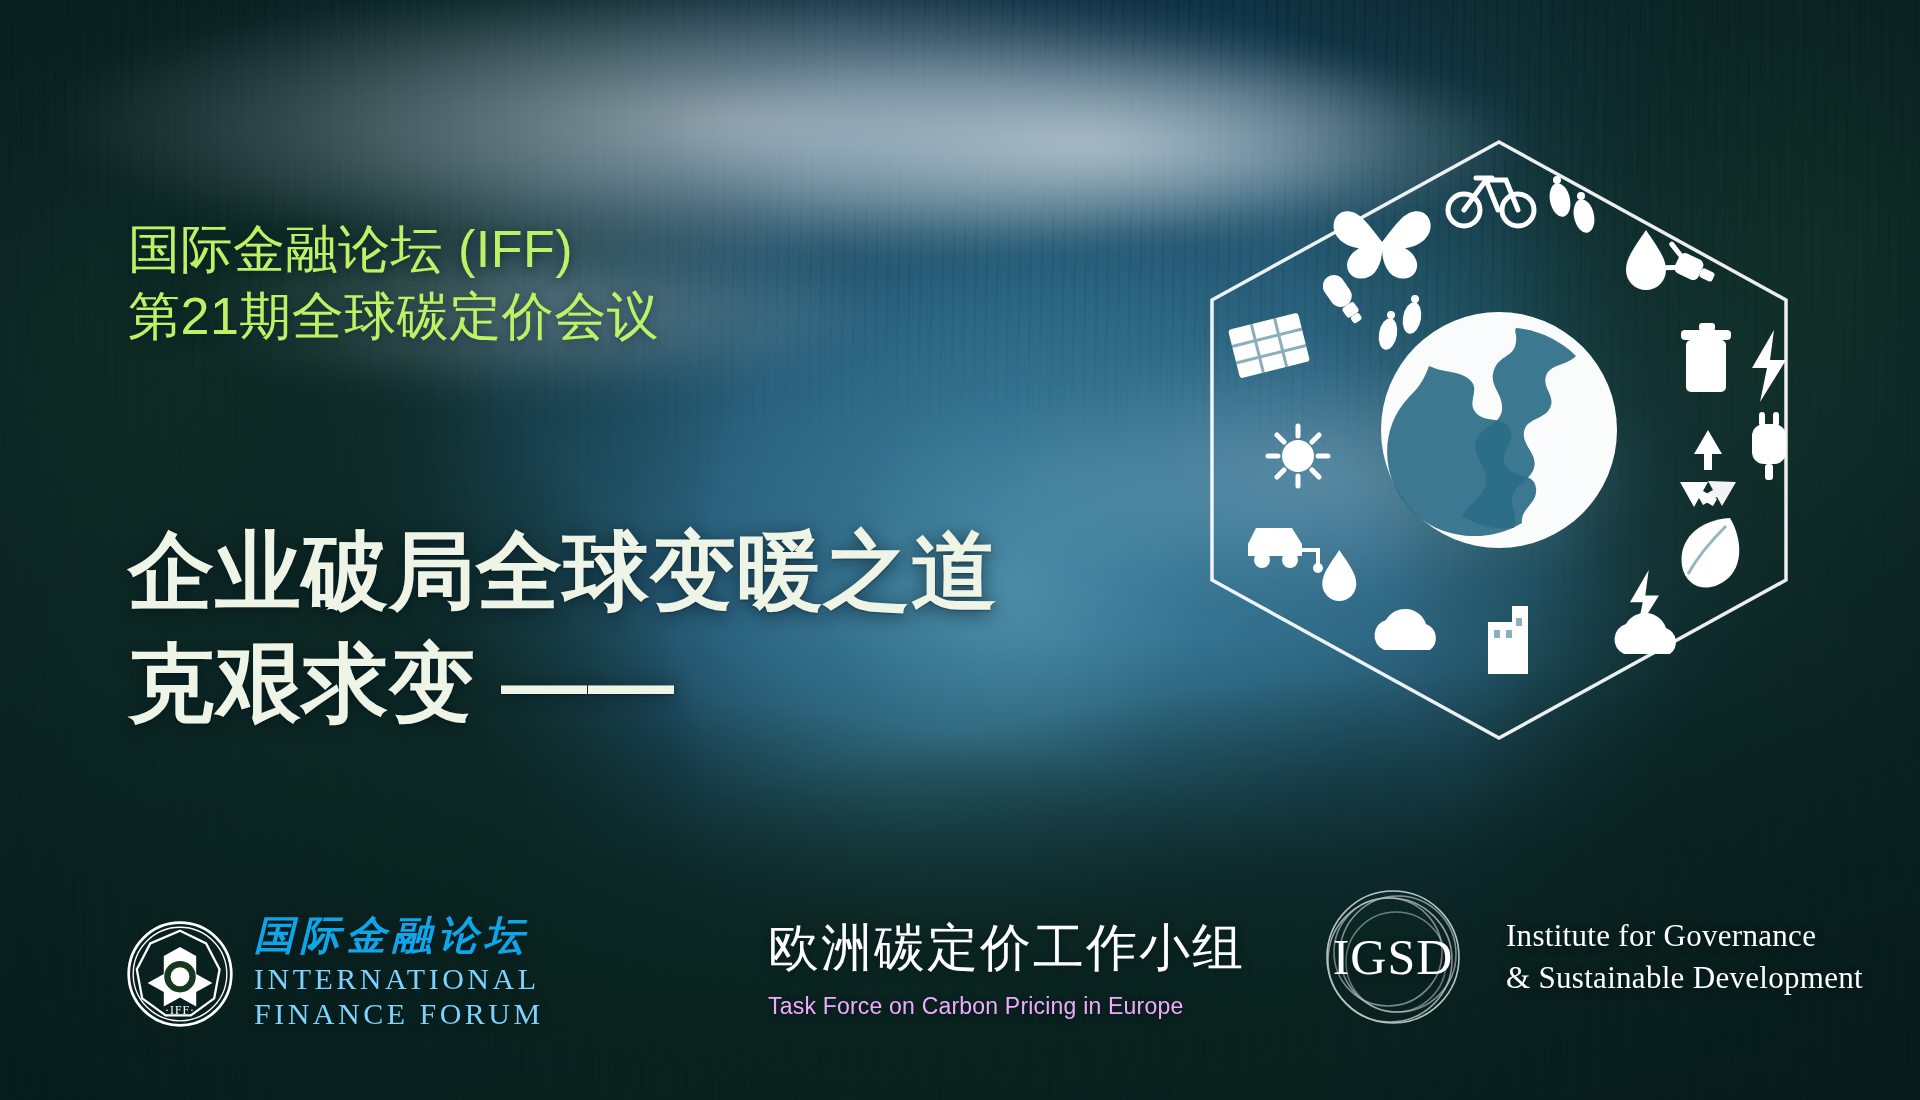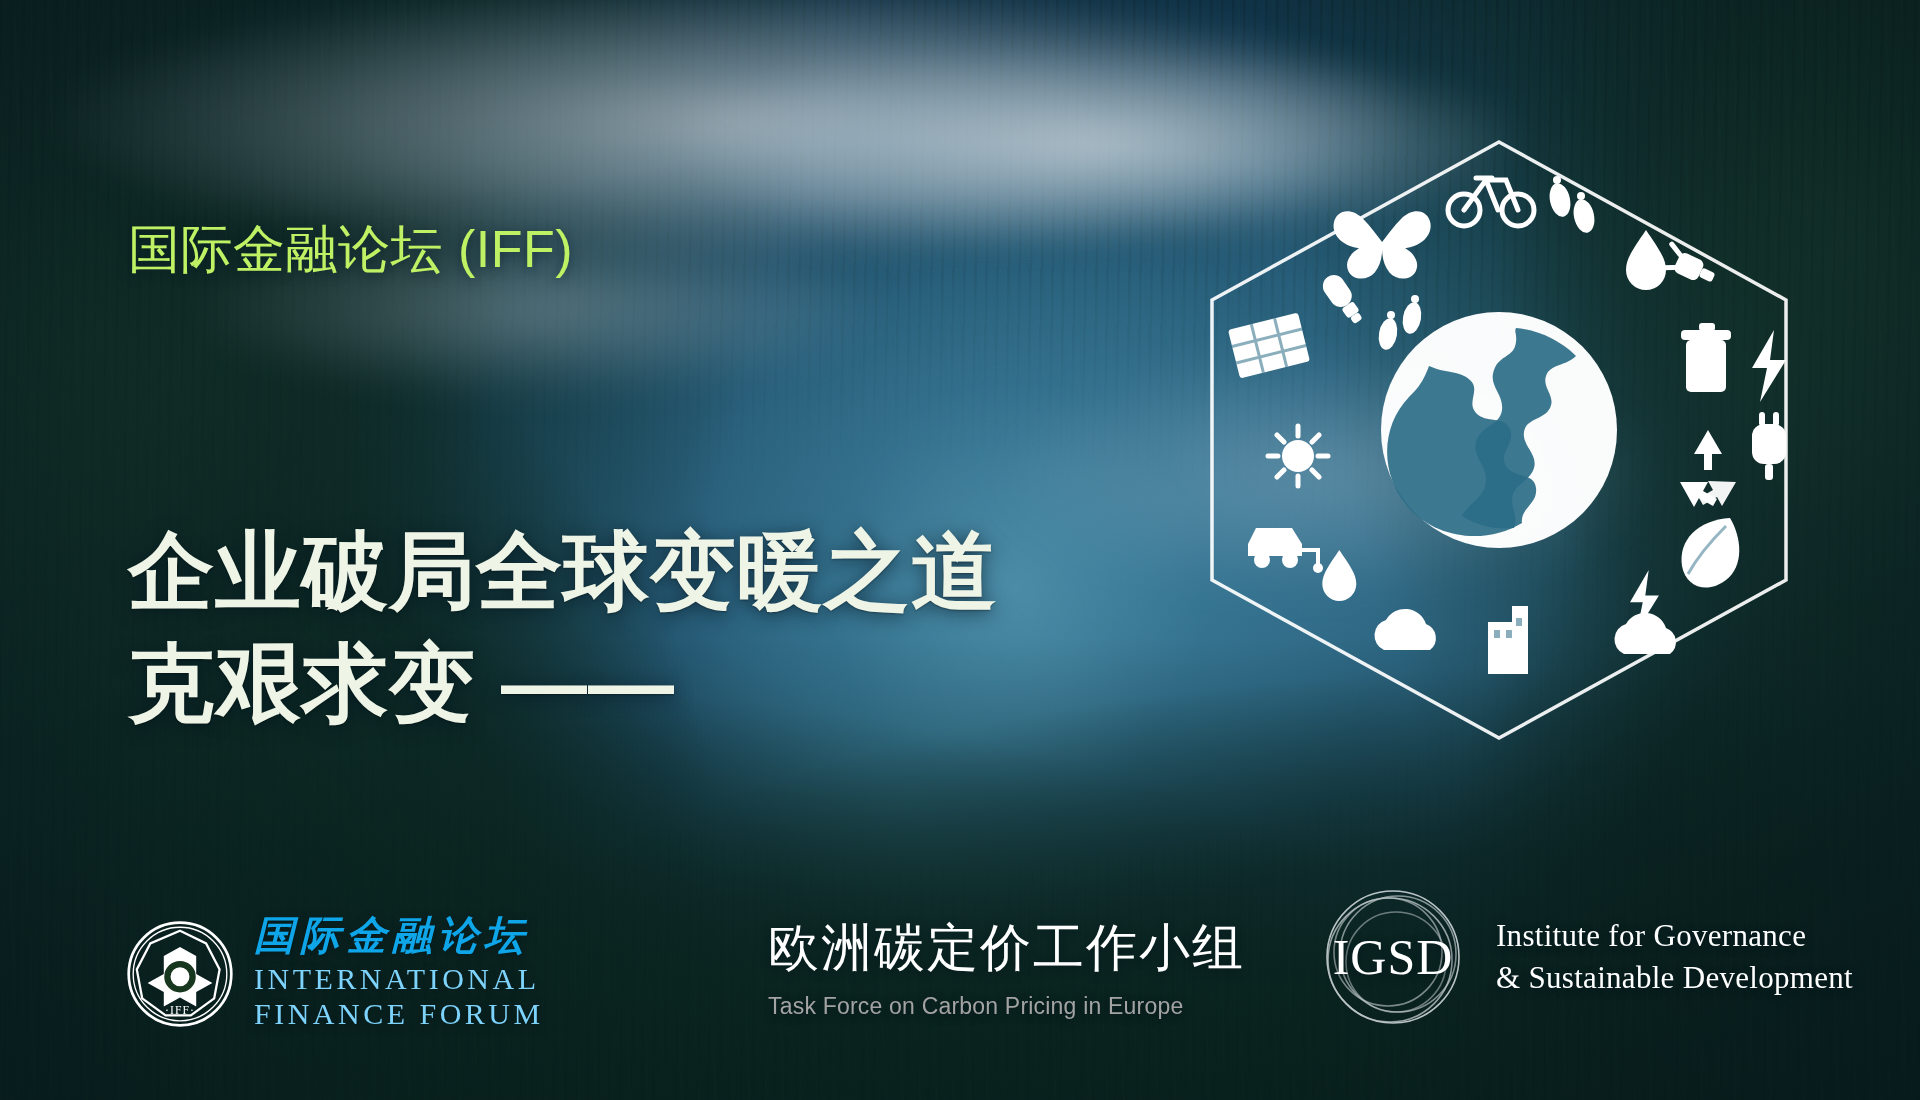--- a/index.html
+++ b/index.html
@@ -152,27 +152,27 @@
   .taskforce{
     position:absolute;left:768px;bottom:80px;
     text-align:left;
   }
   .tf-cn{
     color:#ffffff;font-size:51px;font-weight:500;letter-spacing:2px;
     text-shadow:0 2px 10px rgba(0,16,26,.6);
     margin-bottom:10px;white-space:nowrap;
   }
   .tf-en{
-    color:#a3a3a3;font-size:23px;font-weight:400;letter-spacing:.2px;
+    color:#f0abfc;font-size:23px;font-weight:400;letter-spacing:.2px;
     text-shadow:0 2px 8px rgba(0,16,26,.6);white-space:nowrap;
   }
 
   .igsd-lockup{
     position:absolute;left:1318px;bottom:68px;
-    display:flex;align-items:center;gap:28px;
+    display:flex;align-items:center;gap:38px;
   }
   .igsd-mark{position:relative;width:150px;height:150px;flex:0 0 auto;}
   .igsd-mark svg{width:100%;height:100%;display:block;}
   .igsd-abbr{
     position:absolute;left:0;top:0;width:100%;height:100%;
     display:flex;align-items:center;justify-content:center;
     color:#ffffff;
     font-family:"Liberation Serif","DejaVu Serif",serif;
     font-size:50px;letter-spacing:1px;
     text-shadow:0 2px 8px rgba(0,16,26,.55);
@@ -202,20 +202,21 @@
     <div class="bg-mist3"></div>
     <div class="bg-mist4"></div>
     <div class="bg-tint"></div>
     <div class="bg-vignette"></div>
   </div>
 
   <div class="content">
 
     <div class="eyebrow">
       <span class="line">国际金融论坛 (IFF)</span>
+      <span class="line">第21期全球碳定价会议</span>
     </div>
 
     <div class="headline">
       <span class="line">企业破局全球变暖之道</span>
       <span class="line">克艰求变 ——</span>
     </div>
 
     <div class="emblem">
       <svg viewBox="0 0 598 620" xmlns="http://www.w3.org/2000/svg" fill="none">
         <g>

